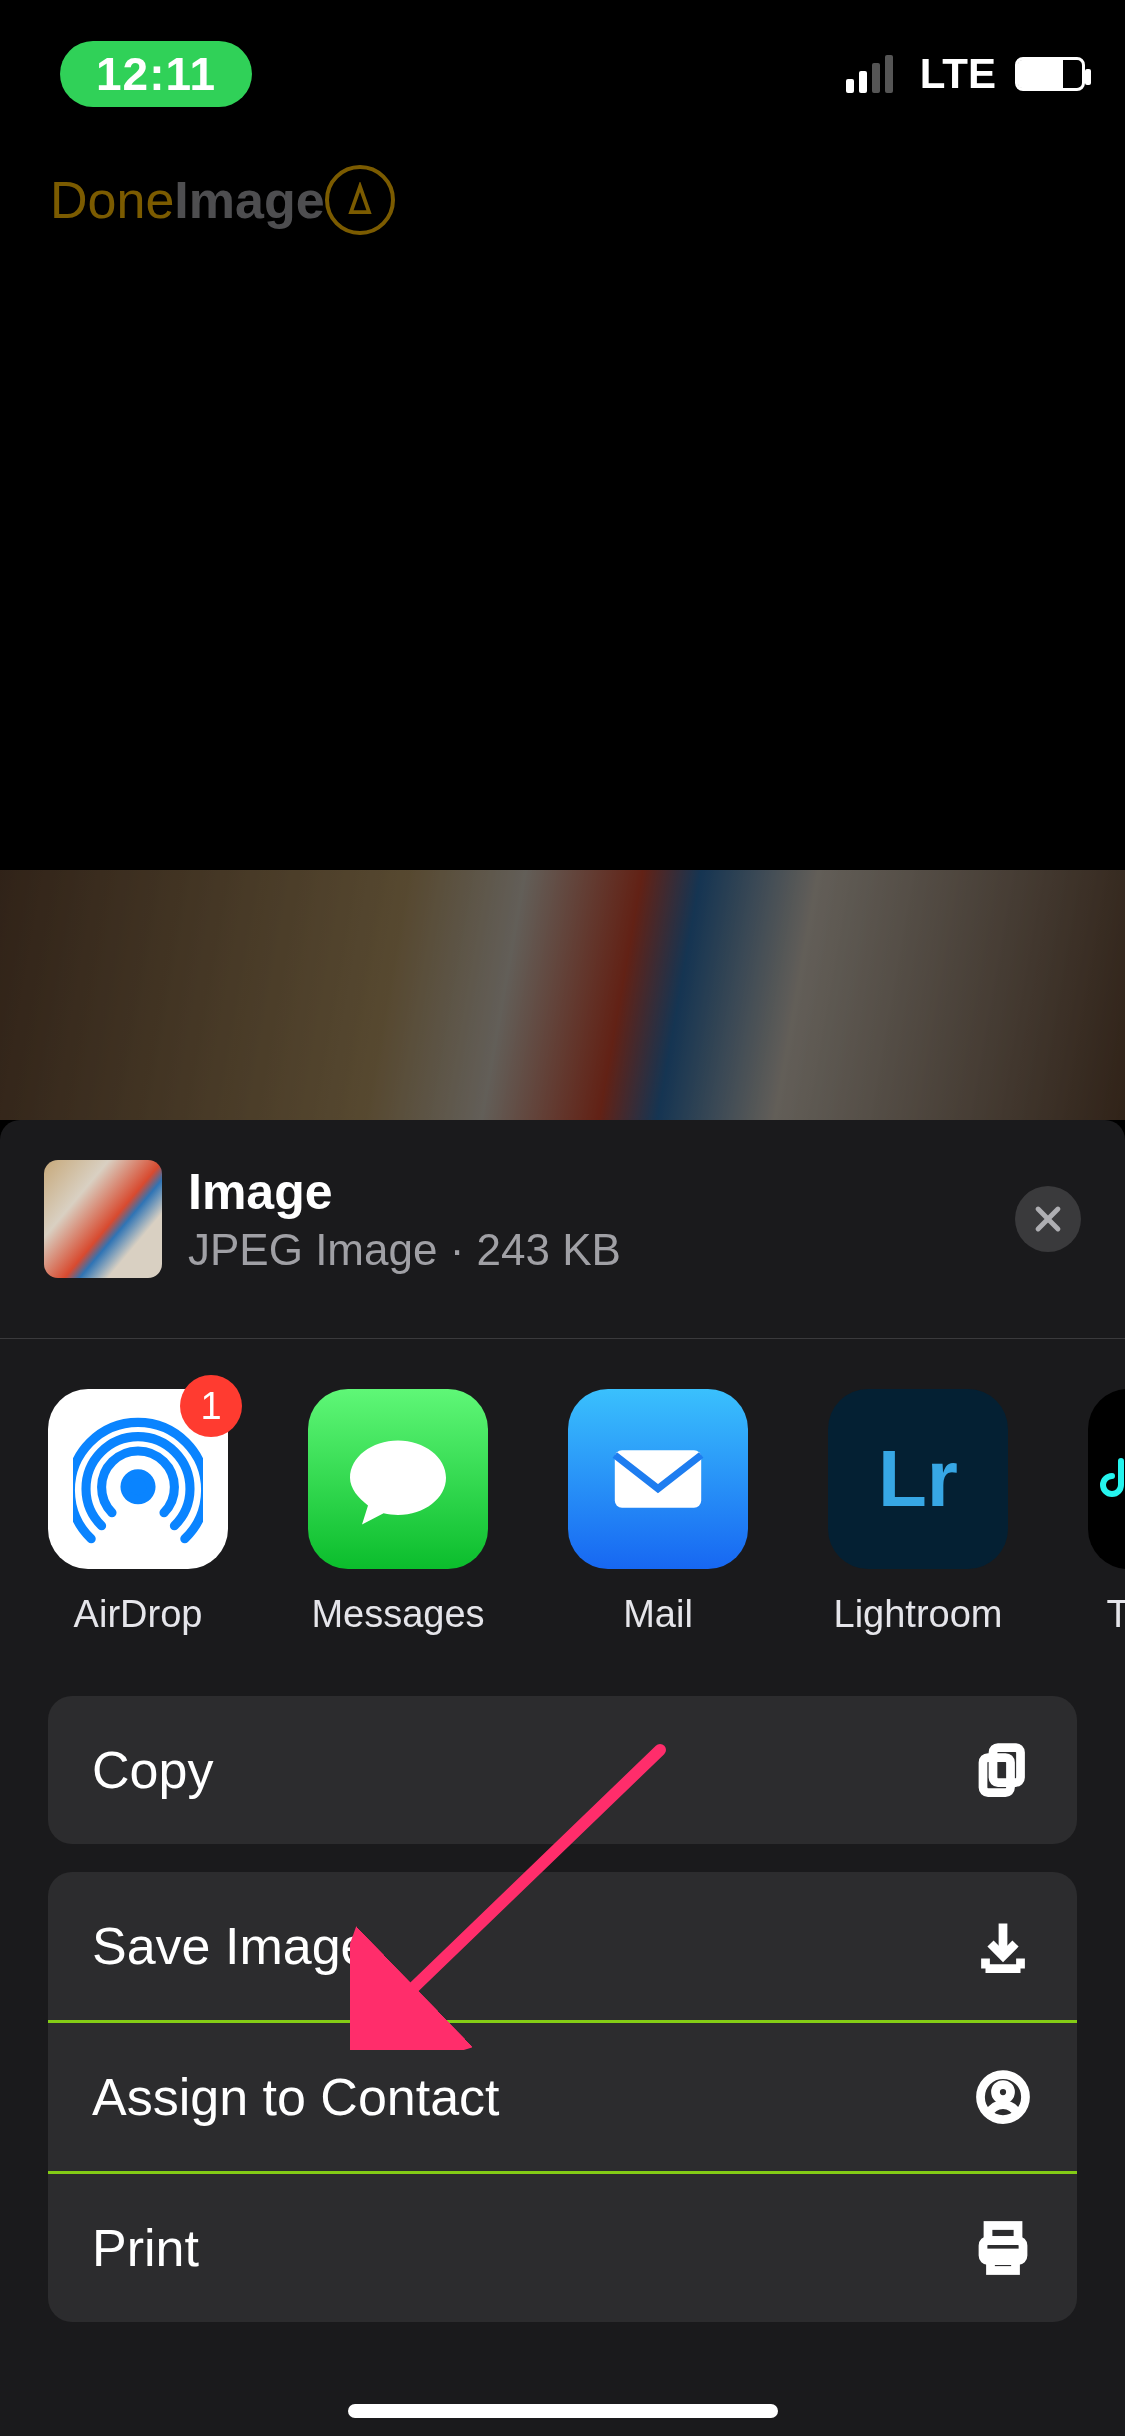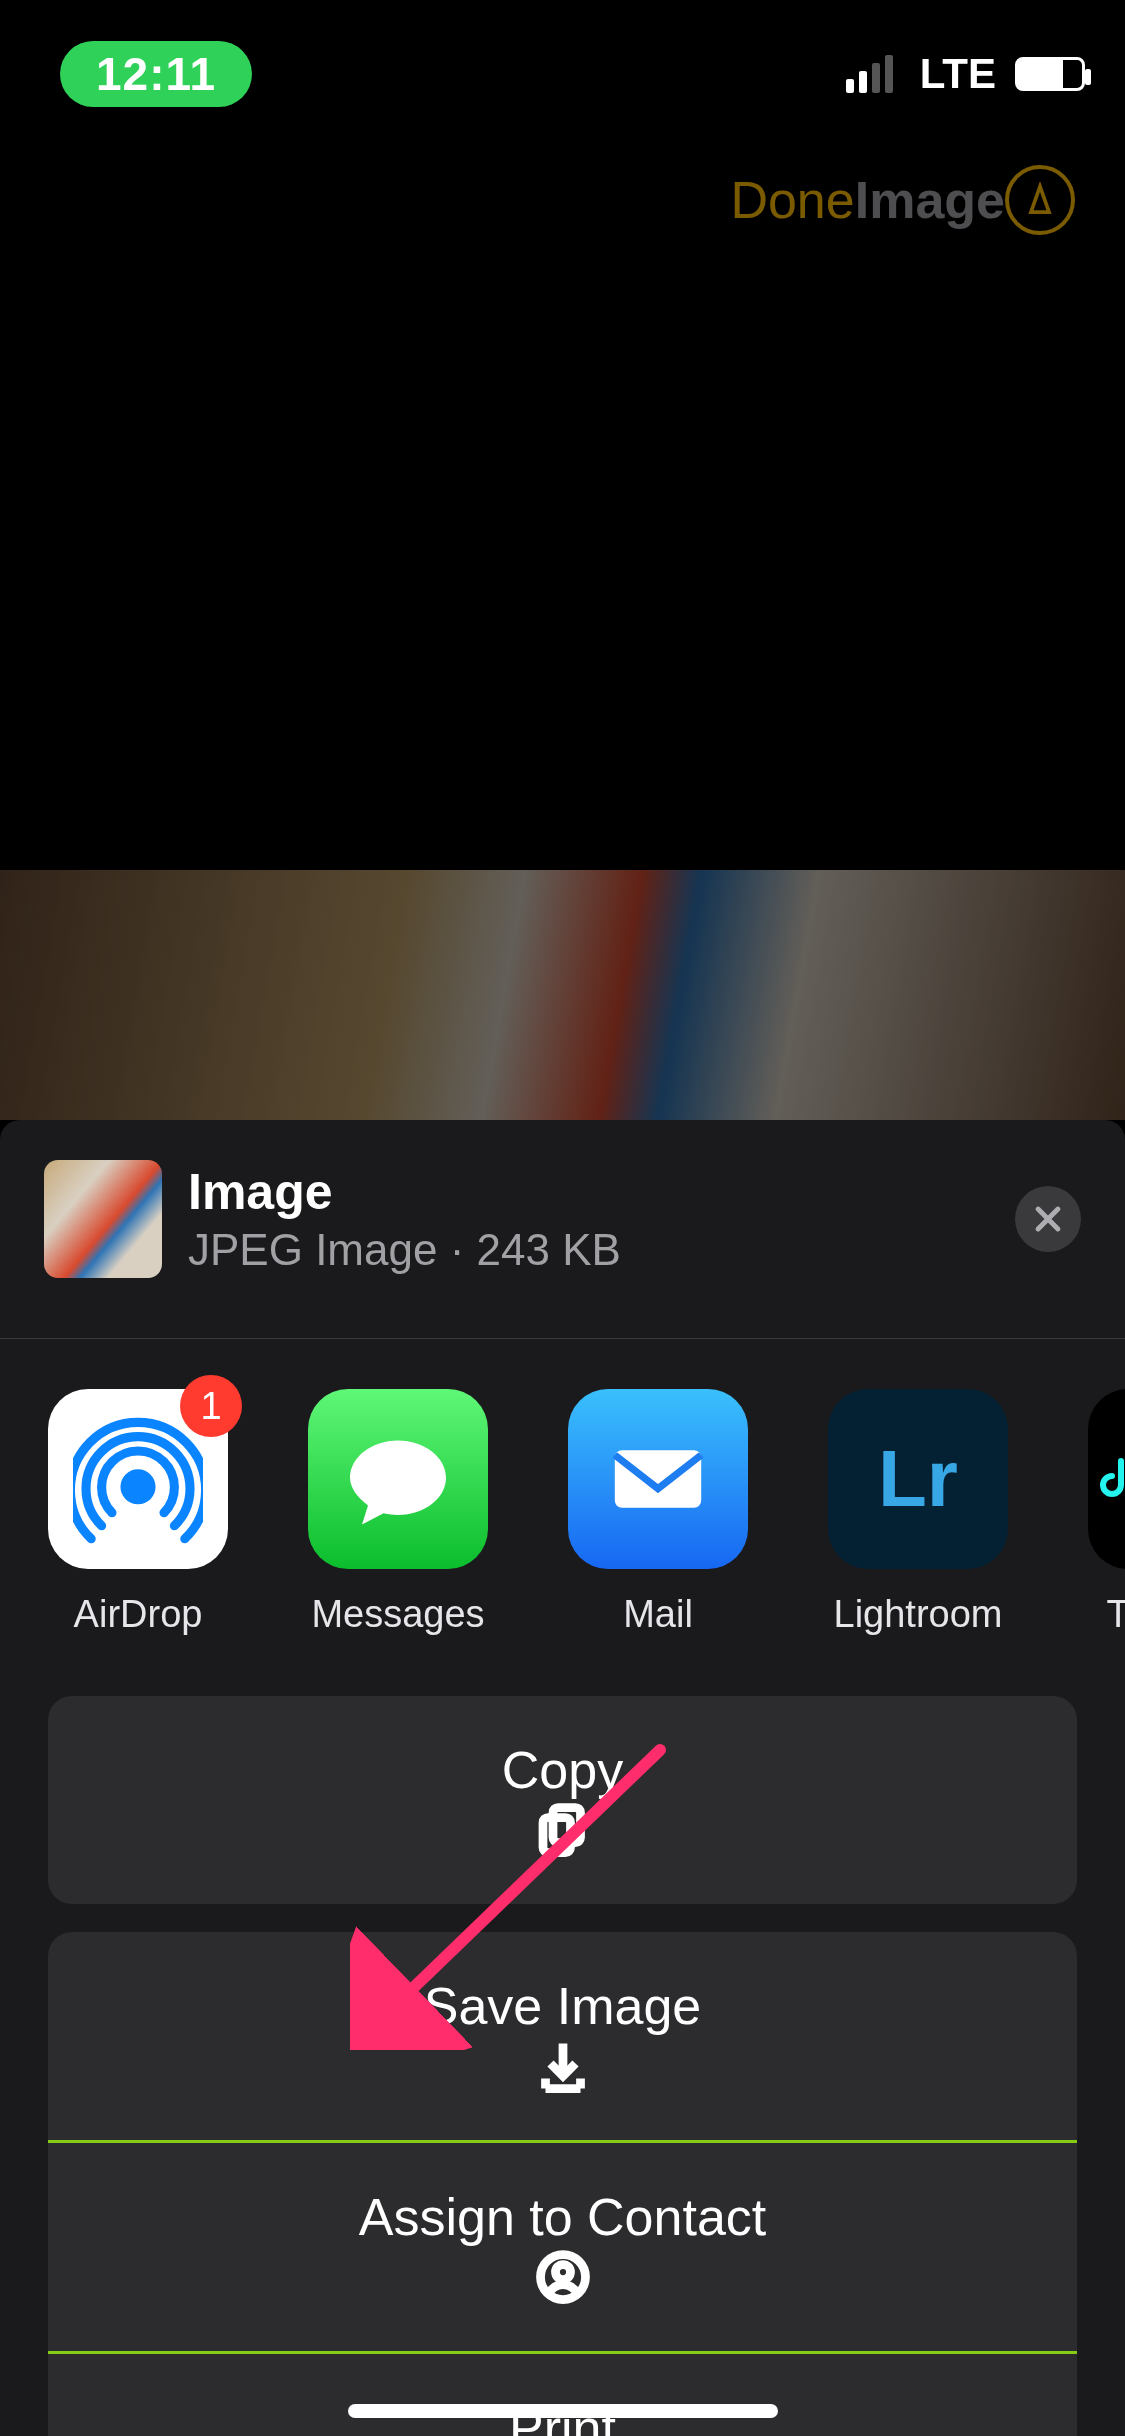--- a/index.html
+++ b/index.html
@@ -49,21 +49,21 @@
     width:70px; height:34px; border:3px solid #fff; border-radius:8px;
     position:relative; display:flex; align-items:center;
   }
   .battery::after{content:""; position:absolute; right:-9px; top:9px; width:6px; height:16px; background:#fff; border-radius:2px;}
   .battery-fill{ background:#fff; height:100%; width:70%; border-radius:4px 0 0 4px;}
 
   
   .nav-bar {
     position:absolute; top:140px; left:0; right:0;
     height:120px;
-    display:flex; align-items:center; justify-content:flex-end;
+    display:flex; align-items:center; justify-content:flex-start;
     padding:0 50px;
   }
   .nav-done { color:#e0a600; font-size:52px; font-weight:400; opacity:.55;}
   .nav-title{ color:#8e8e93; font-size:52px; font-weight:600; opacity:.55;}
   .markup-btn{
     width:70px; height:70px; border:4px solid #e0a600; border-radius:50%;
     display:flex; align-items:center; justify-content:center;
     opacity:.55;
   }
   .markup-btn svg{ width:36px; height:36px; }
@@ -136,21 +136,21 @@
   .ic-tiktok{ background:#000; }
 
   
   .actions{ padding:0 48px; }
   .action-group{
     background:#2c2c2e; border-radius:24px; overflow:hidden;
     margin-bottom:28px;
   }
   .action-row{
     display:flex; align-items:center; justify-content:space-between;
-    padding:44px 44px; font-size:52px;flex-direction:column;
+    padding:44px 44px; font-size:52px;
   }
   .action-row + .action-row{ border-top:3px solid #84cc16; }
   .action-row svg{ width:60px; height:60px; stroke:#fff; fill:none; stroke-width:3.5;}
 
   
   .annotation-arrow{ position:absolute; pointer-events:none; }
 
   
   .home-indicator{
     position:absolute; bottom:18px; left:50%; transform:translateX(-50%);

